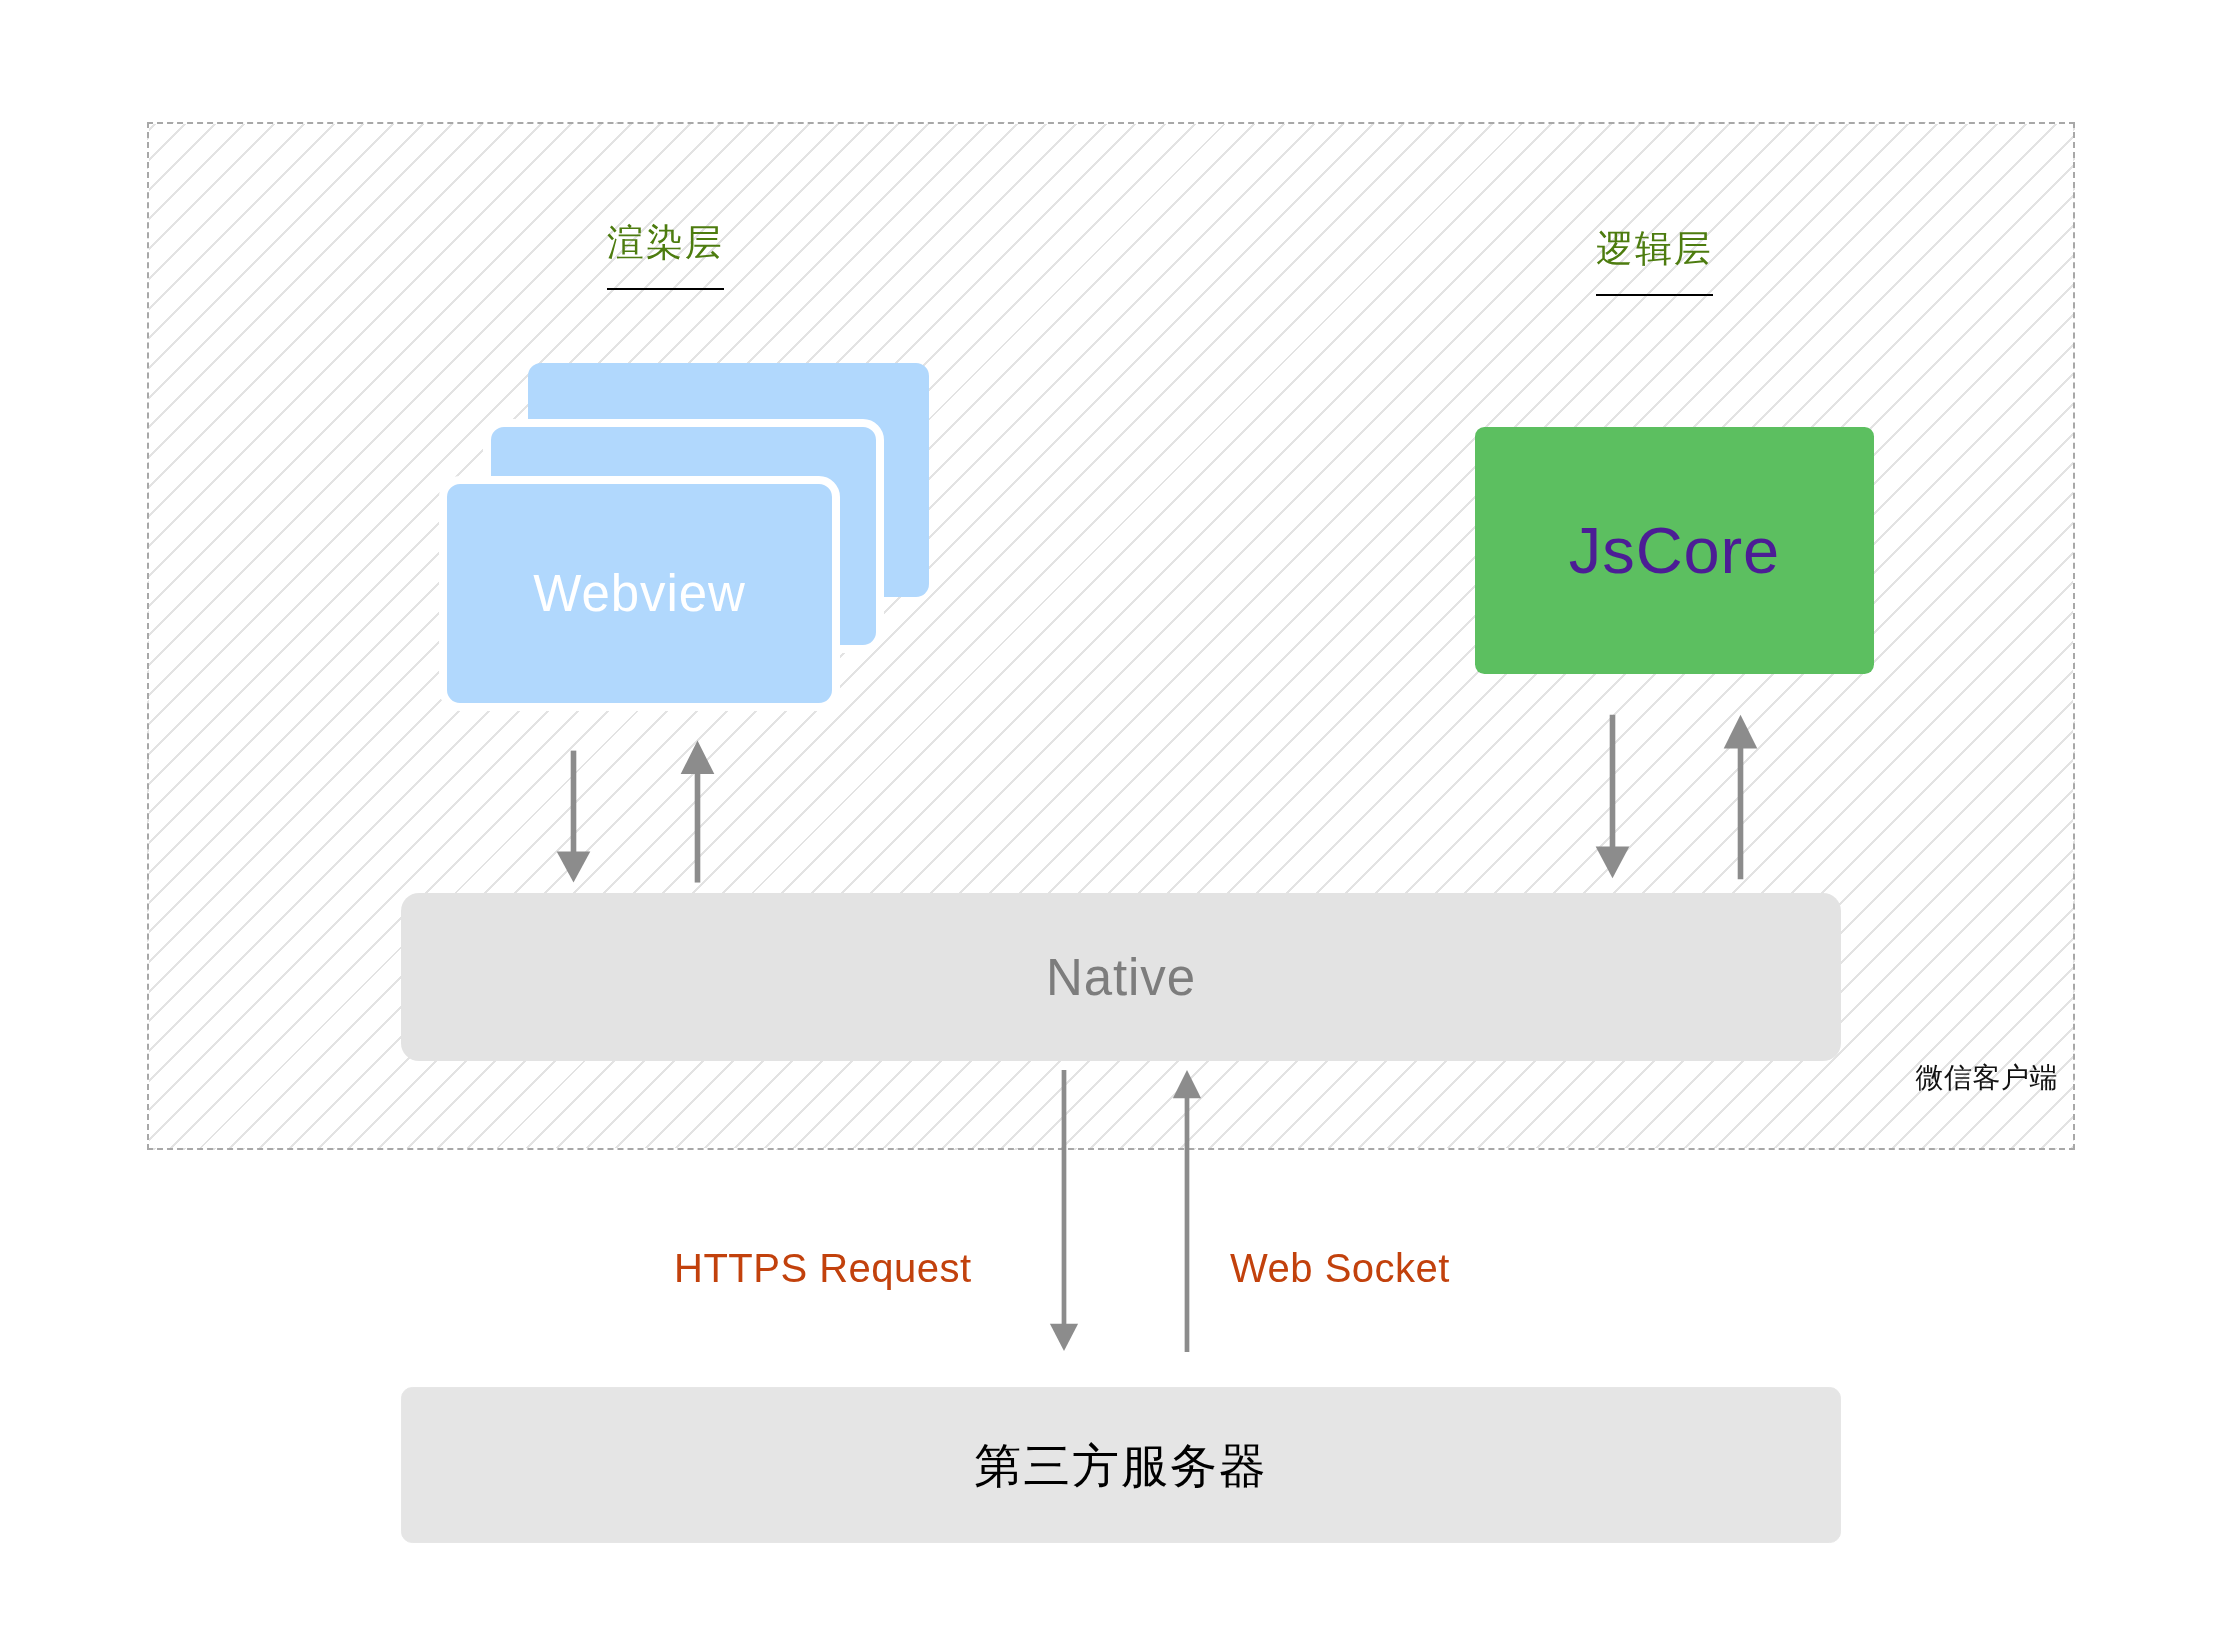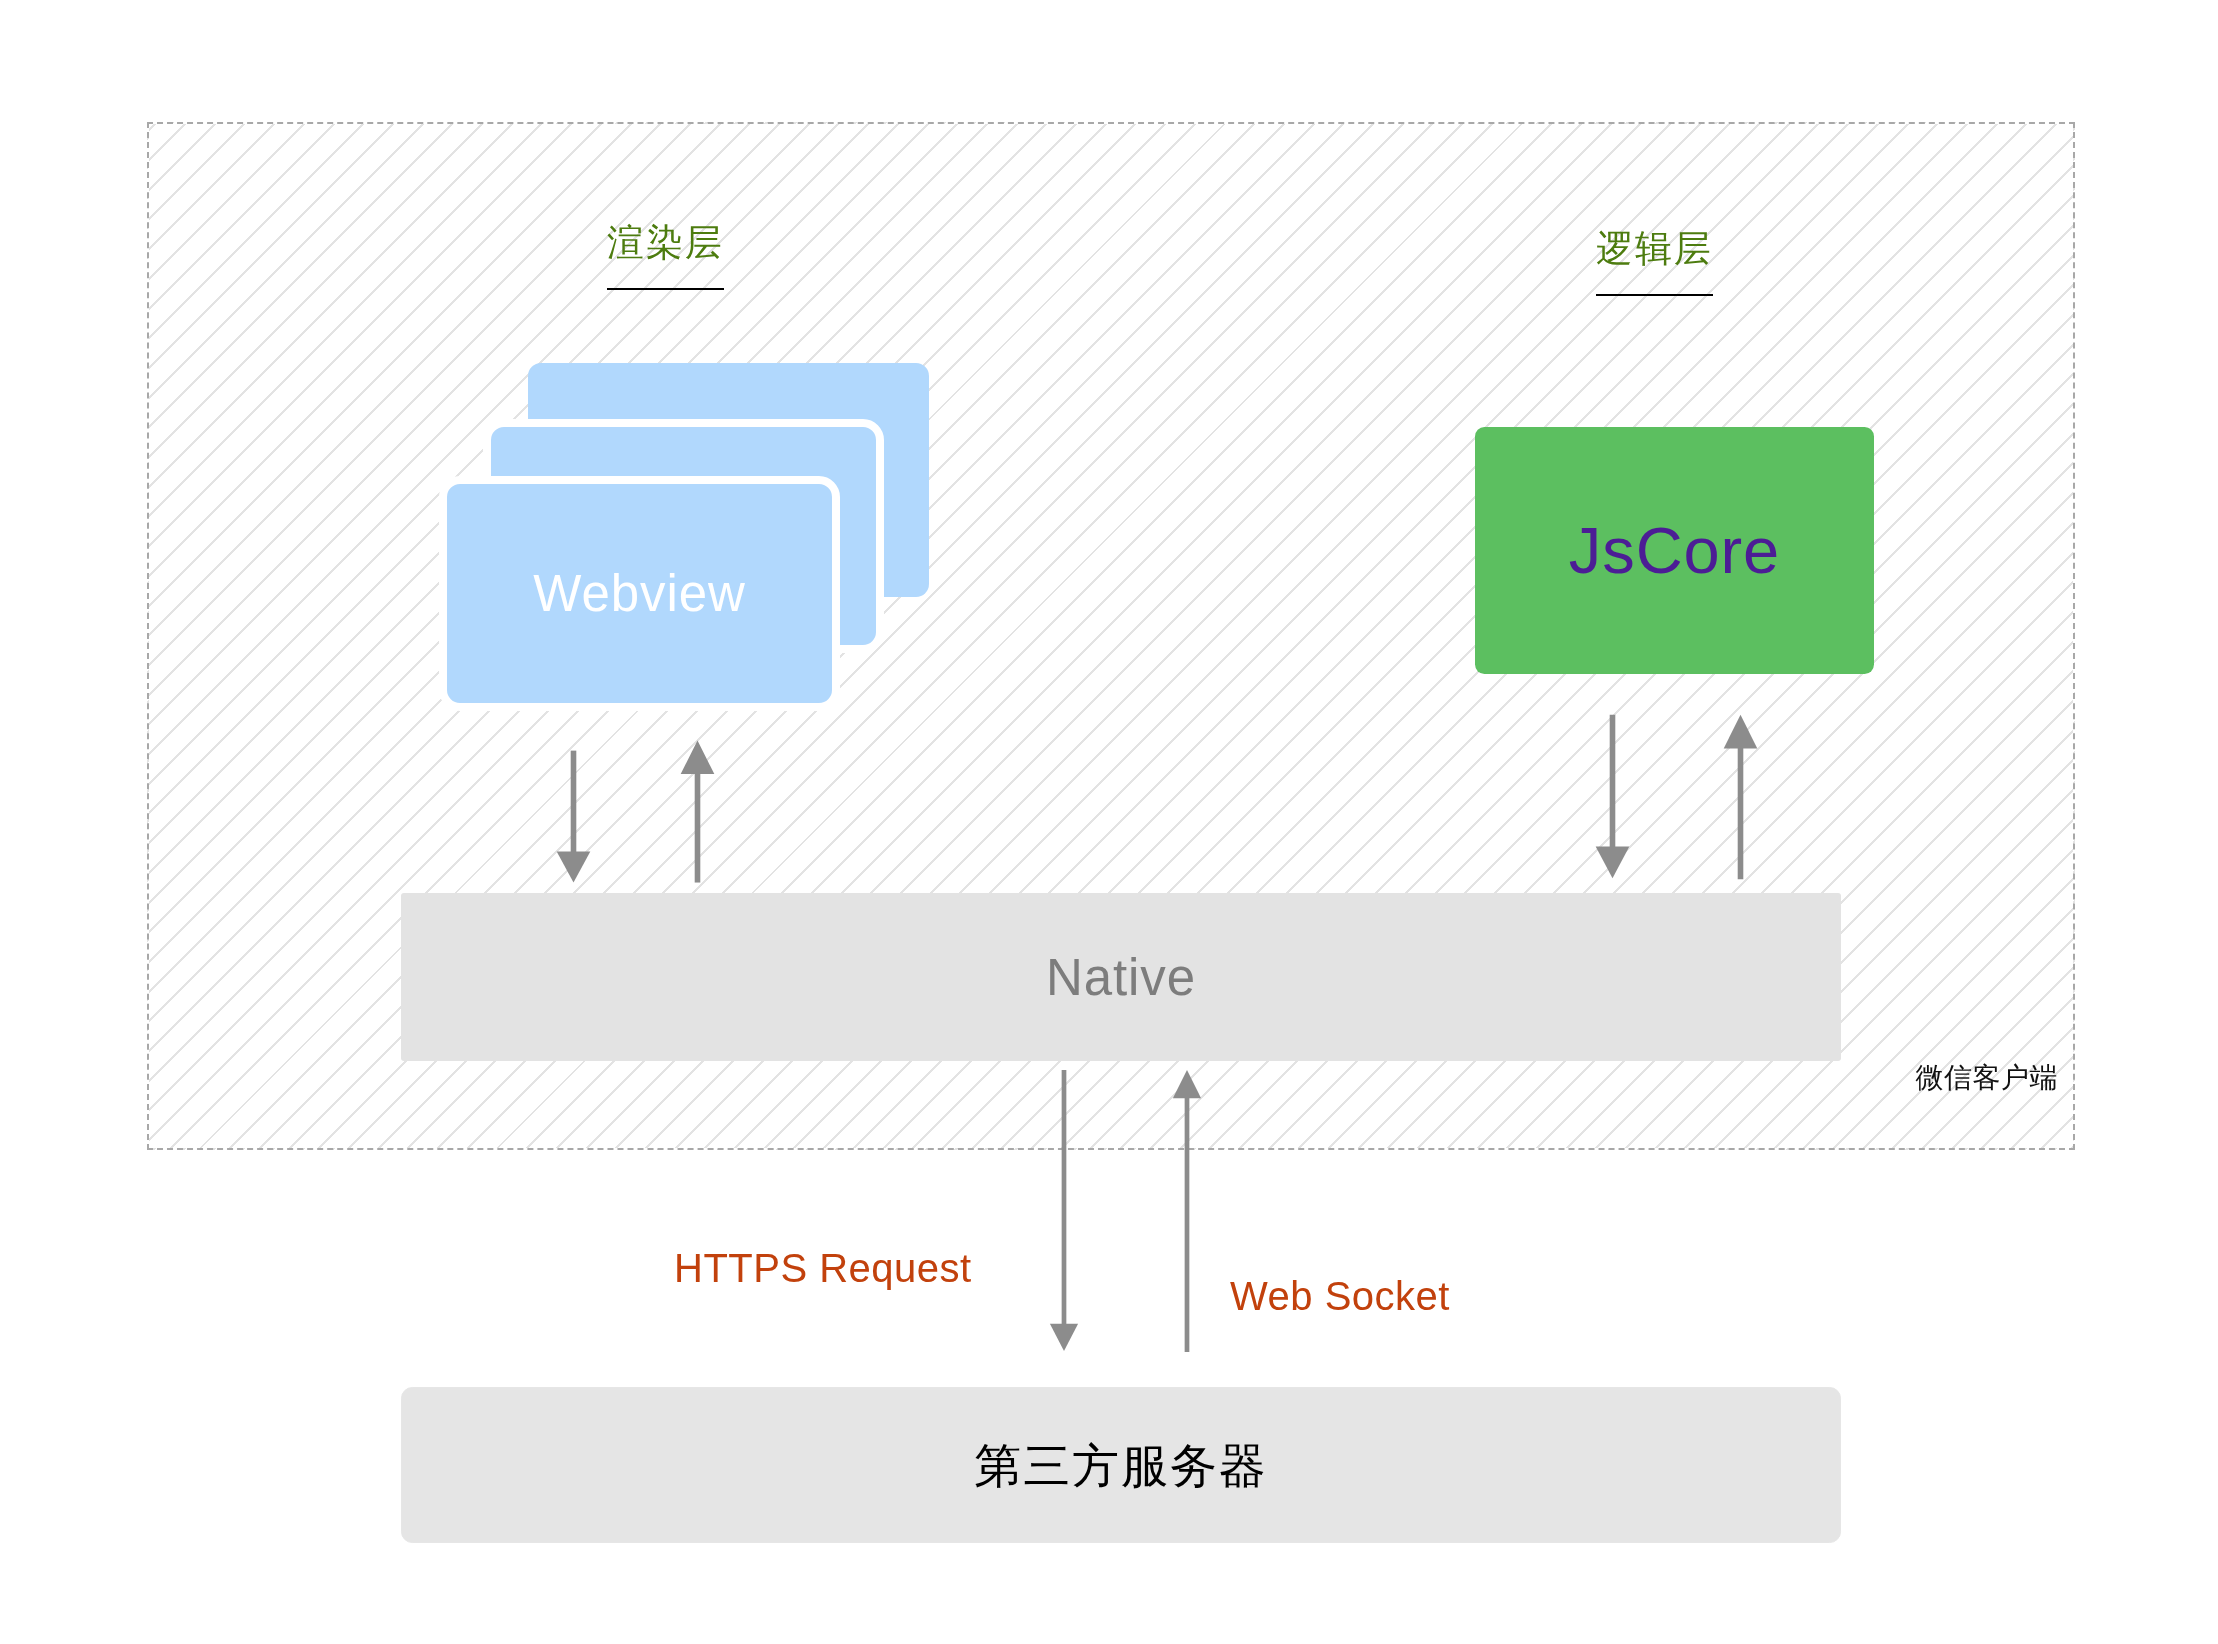--- a/index.html
+++ b/index.html
@@ -131,21 +131,21 @@
   }
 
   
   .native-bar {
     position: absolute;
     left: 401px;
     top: 893px;
     width: 1440px;
     height: 168px;
     background: #e3e3e3;
-    border-radius: 3px;
+    border-radius: 18px;
     display: flex;
     align-items: center;
     justify-content: center;
   }
   .native-label {
     font-size: 51px;
     color: #7d7d7d;
     letter-spacing: 0.9px;
     line-height: 1;
   }
@@ -181,21 +181,21 @@
   
   .edge-label {
     position: absolute;
     font-size: 40px;
     color: #c2410c;
     white-space: nowrap;
     letter-spacing: 0.5px;
     line-height: 1;
   }
   #label-https { left: 674px; top: 1248px; }
-  #label-ws    { left: 1230px; top: 1248px; margin-top: 28px; }
+  #label-ws    { left: 1230px; top: 1248px; }
 </style>
 </head>
 <body>
 
 <div id="stage">
 
   <div class="client-box">
     <span class="client-tag">微信客户端</span>
   </div>
 

